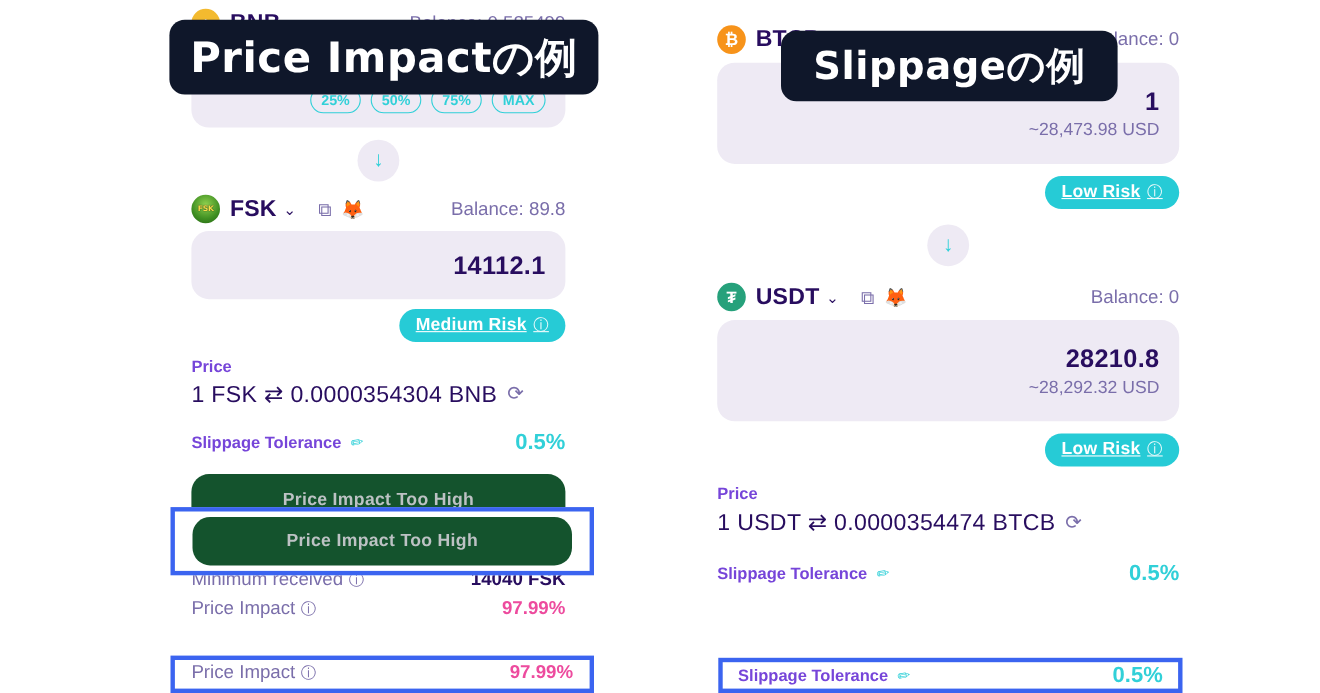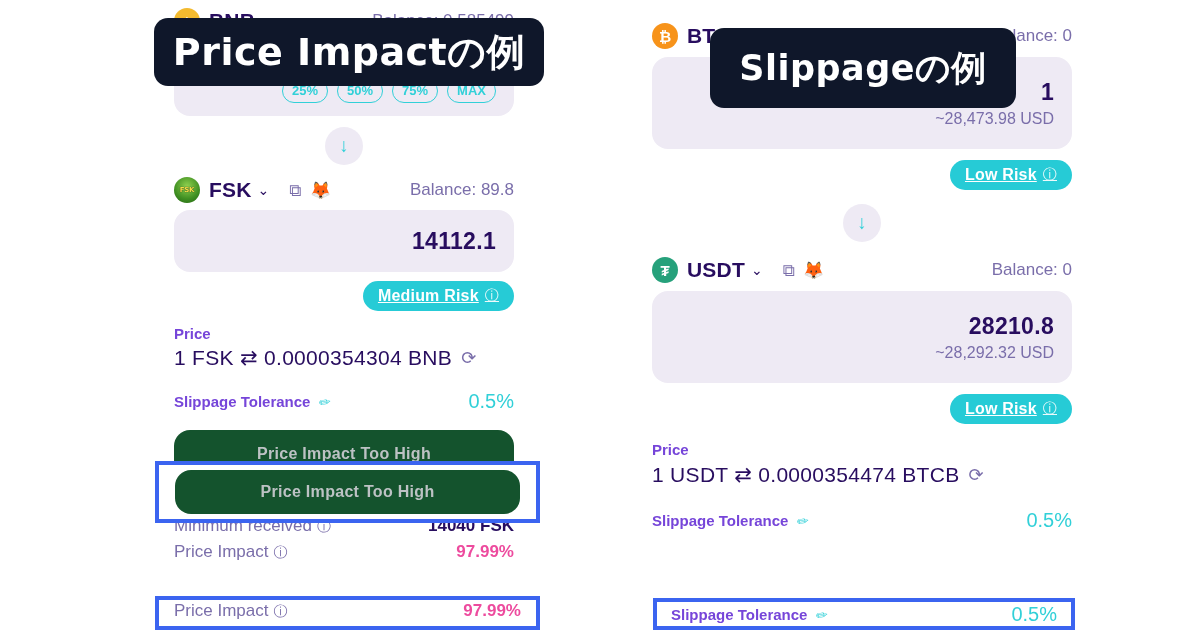--- a/index.html
+++ b/index.html
@@ -56,21 +56,21 @@
   .risk-row{display:flex;justify-content:flex-end;}
 
   .price-lbl{font-size:15px;font-weight:700;color:#7645D9;}
   .price-val{font-size:21px;color:#280D5F;letter-spacing:.3px;
              display:flex;align-items:center;gap:9px;white-space:nowrap;}
   .refresh{color:#7A6EAA;font-size:18px;}
 
   .slip-row{display:flex;align-items:center;}
   .slip-lbl{font-size:15px;font-weight:700;color:#7645D9;}
   .pencil{color:#31D0D8;font-size:14px;margin-left:9px;transform:rotate(-10deg);}
-  .slip-val{font-size:20px;font-weight:400;color:#31D0D8;margin-left:auto;}
+  .slip-val{font-size:20px;font-weight:700;color:#31D0D8;margin-left:auto;}
 
   .cta{background:#14532d;color:#BDC2C4;border-radius:16px;
        text-align:center;font-size:16px;font-weight:700;letter-spacing:.3px;
        display:flex;align-items:center;justify-content:center;}
 
   .sum-row{display:flex;align-items:baseline;font-size:17px;}
   .sum-lbl{color:#7A6EAA;}
   .sum-q{color:#7A6EAA;margin-left:5px;font-size:14px;}
   .sum-val{margin-left:auto;color:#280D5F;font-weight:600;}
   .sum-val.danger{color:#ED4B9E;font-weight:700;}
@@ -258,17 +258,17 @@
   <div style="position:absolute;left:671px;top:603px;width:386px;z-index:2;" class="slip-row">
     <span class="slip-lbl">Slippage Tolerance</span>
     <span class="pencil">✏</span>
     <span class="slip-val">0.5%</span>
   </div>
 
   <div class="cap" style="left:154px;top:18px;width:390px;height:68px;font-size:38px;">
     <span>Price Impactの例</span>
   </div>
 
-  <div class="cap" style="left:710px;top:28px;width:306px;height:80px;font-size:35px;">
+  <div class="cap" style="left:710px;top:28px;width:306px;height:64px;font-size:35px;">
     <span>Slippageの例</span>
   </div>
 
 </div>
 
 </body></html>

